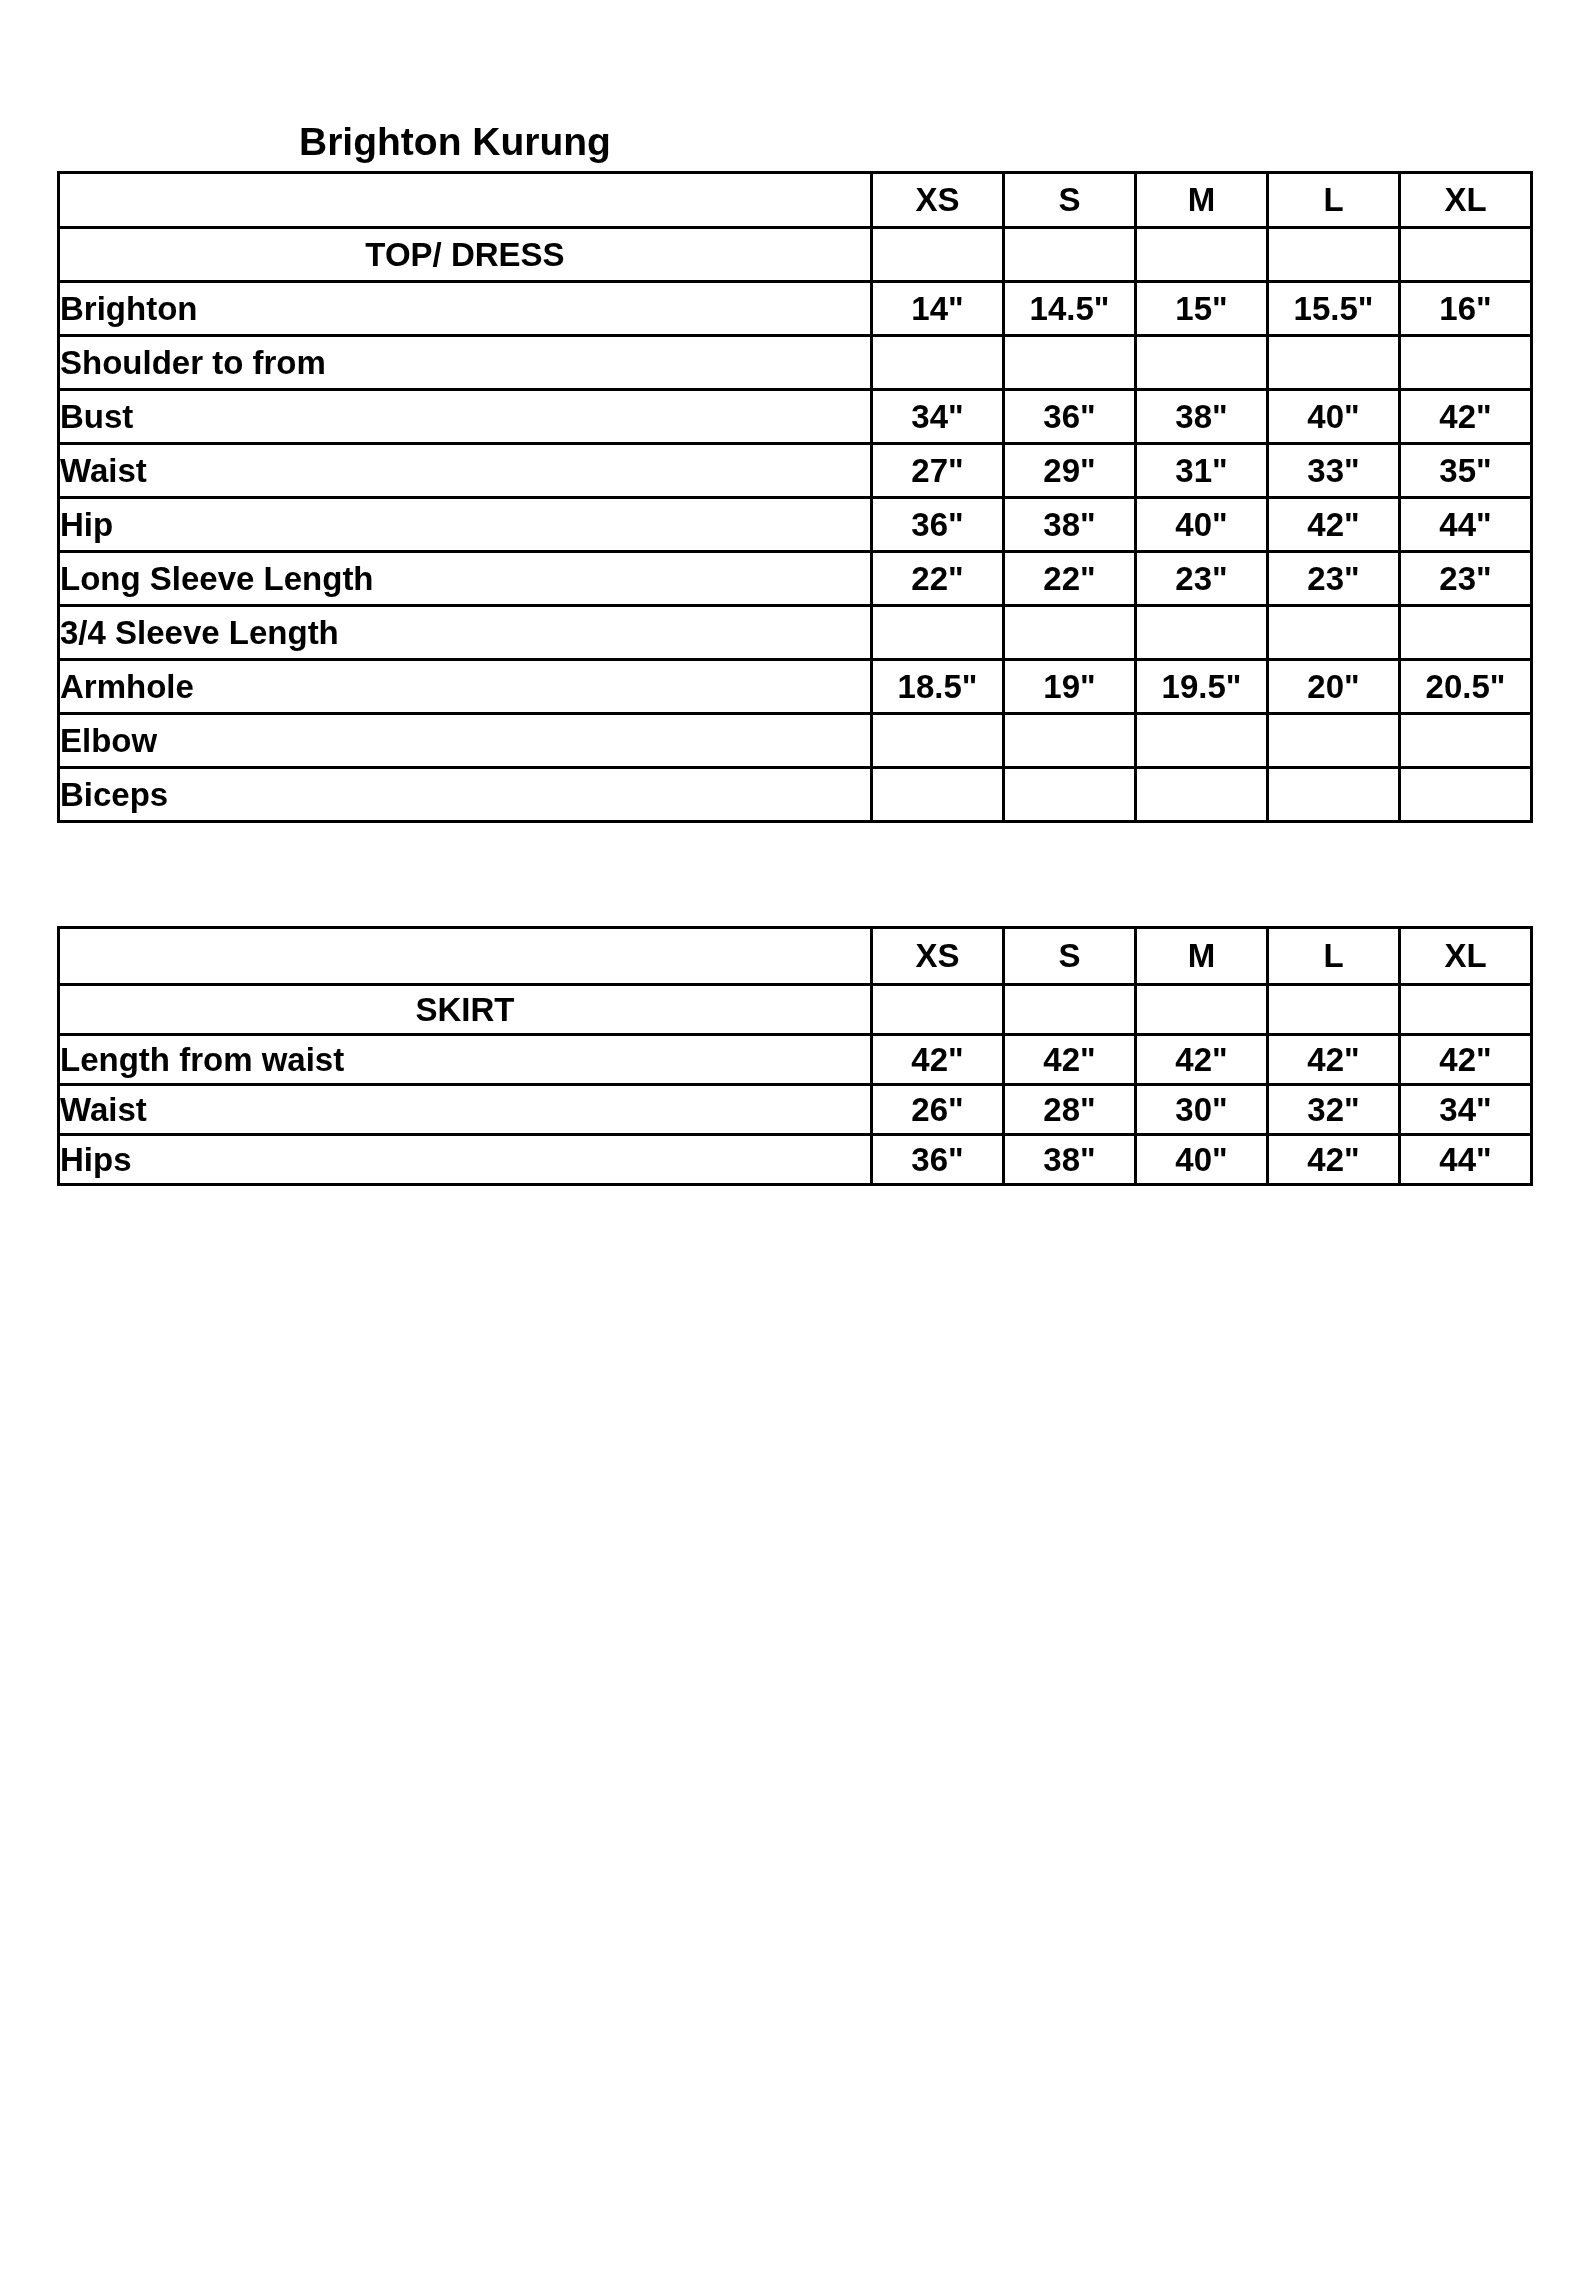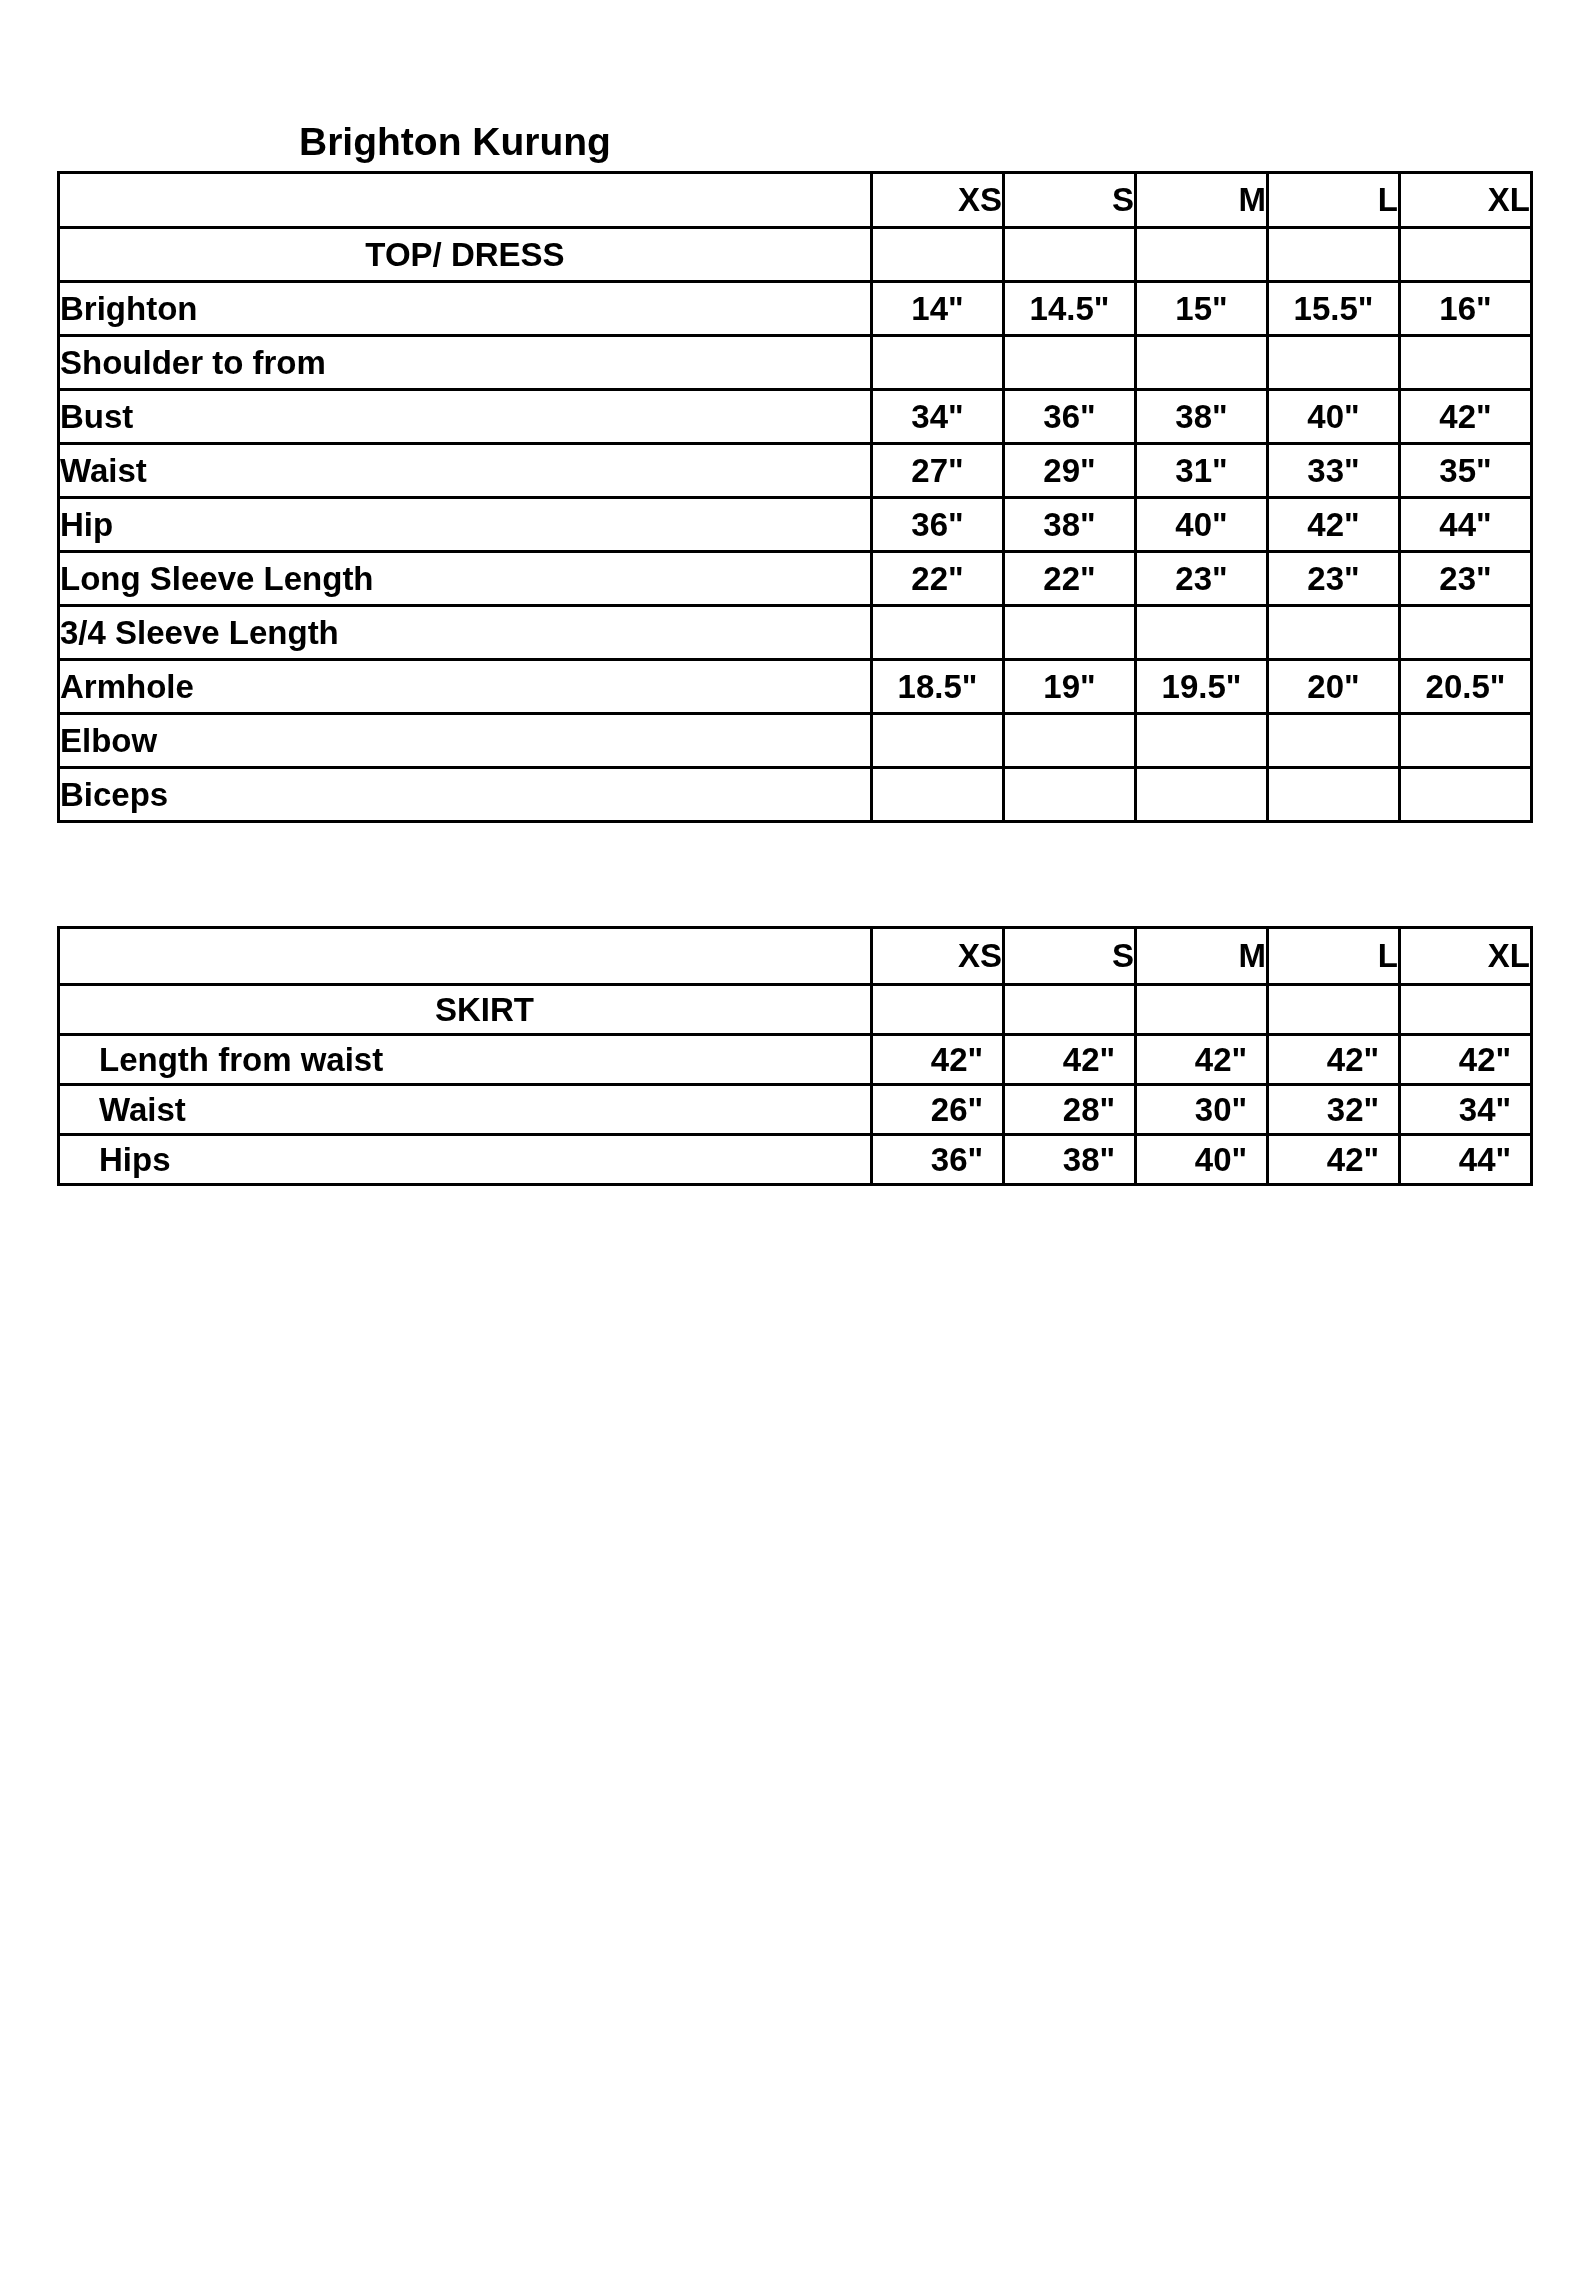--- a/index.html
+++ b/index.html
@@ -41,29 +41,29 @@
     font-size: 33px;
     font-weight: bold;
     vertical-align: middle;
     overflow: hidden;
     white-space: nowrap;
   }
   td.ghost {
     border: none;
     background: transparent;
   }
-  td.hdr     { text-align: right; }
+  td.hdr     { text-align: center; }
   td.section { text-align: center; }
   td.label   { text-align: left; padding-left: 8.2px; }
   td.val     { text-align: center; }
 
   #table-top tr.hdr-row td    { height: 52px; }
   #table-top tr.body-row td   { height: 51px; }
   #table-skirt tr.hdr-row td  { height: 54px; }
-  #table-skirt tr.body-row td { height: 47px; padding-left: 39px; }
+  #table-skirt tr.body-row td { height: 47px; }
 </style>
 </head>
 <body>
 
 <div class="page">
 
   <div class="title">Brighton Kurung</div>
 
   <table class="size-table" id="table-top">
     <colgroup>

